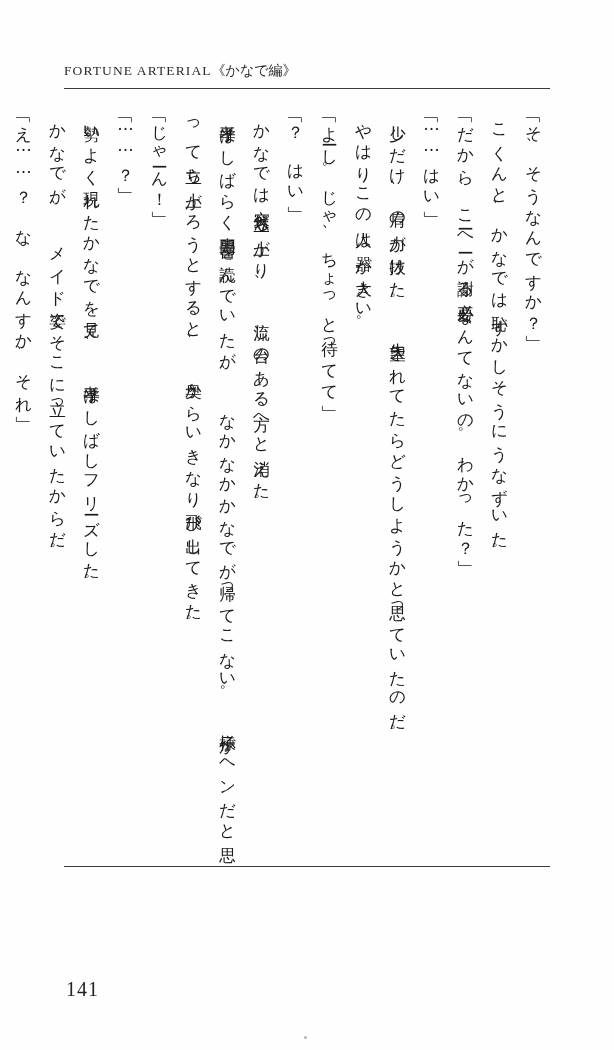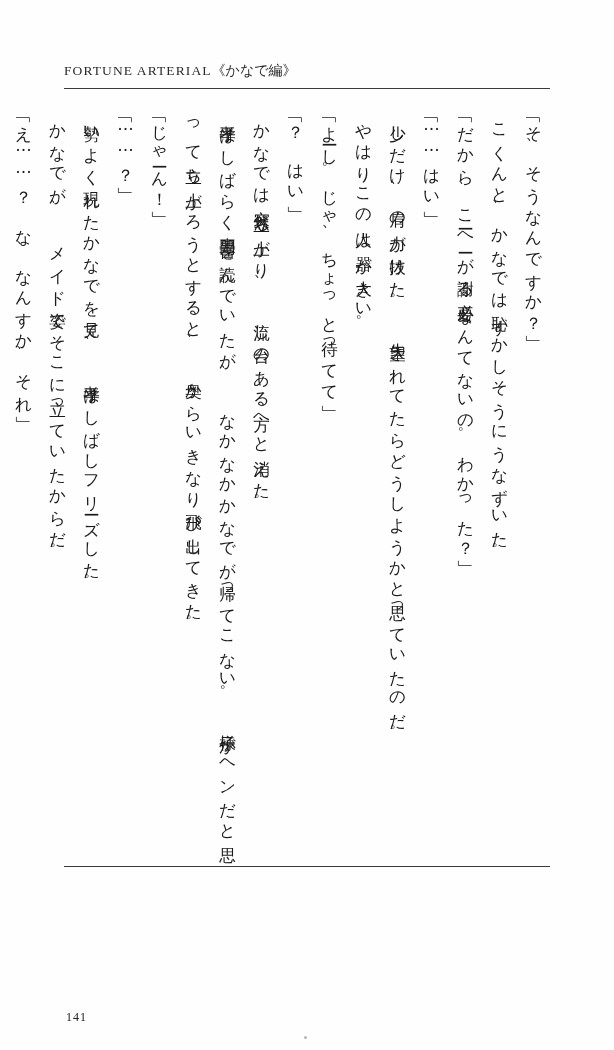--- a/index.html
+++ b/index.html
@@ -80,23 +80,23 @@
     letter-spacing: 2.6px;
     height: 740px;
     white-space: pre;
     color: #1b1b1b;
   }
 
   
   .folio {
     position: absolute;
     left: 66px;
-    top: 1010px;
+    top: 978px;
     font-family: "Liberation Serif", serif;
-    font-size: 12px;
+    font-size: 20px;
     letter-spacing: 1px;
     color: #222;
   }
   .dot-mark {
     position: absolute;
     left: 304px;
     top: 1036px;
     width: 3px;
     height: 3px;
     border-radius: 50%;

